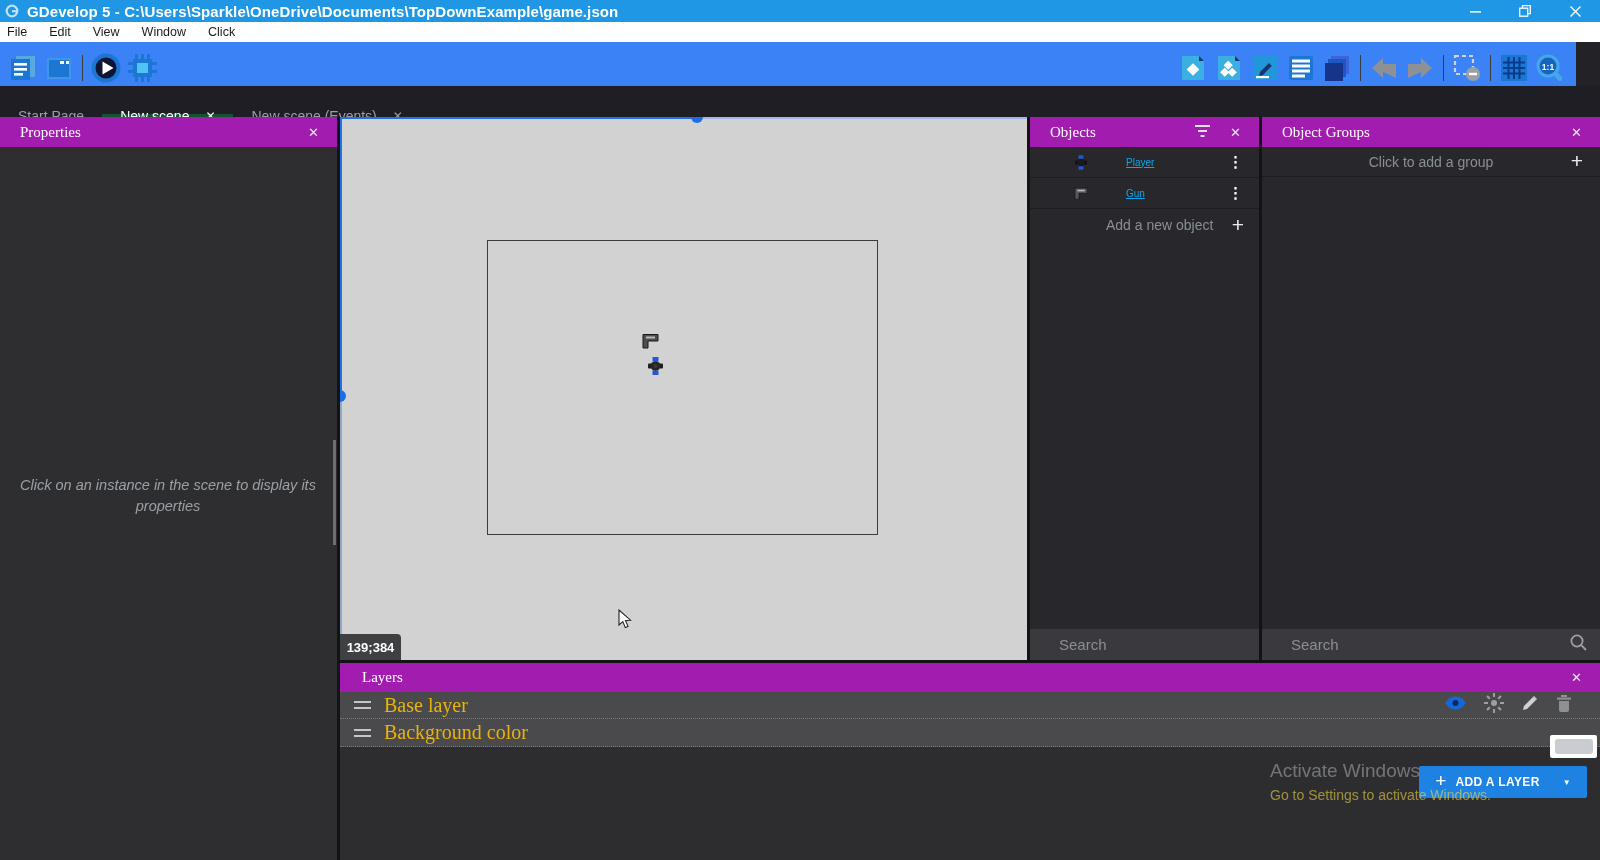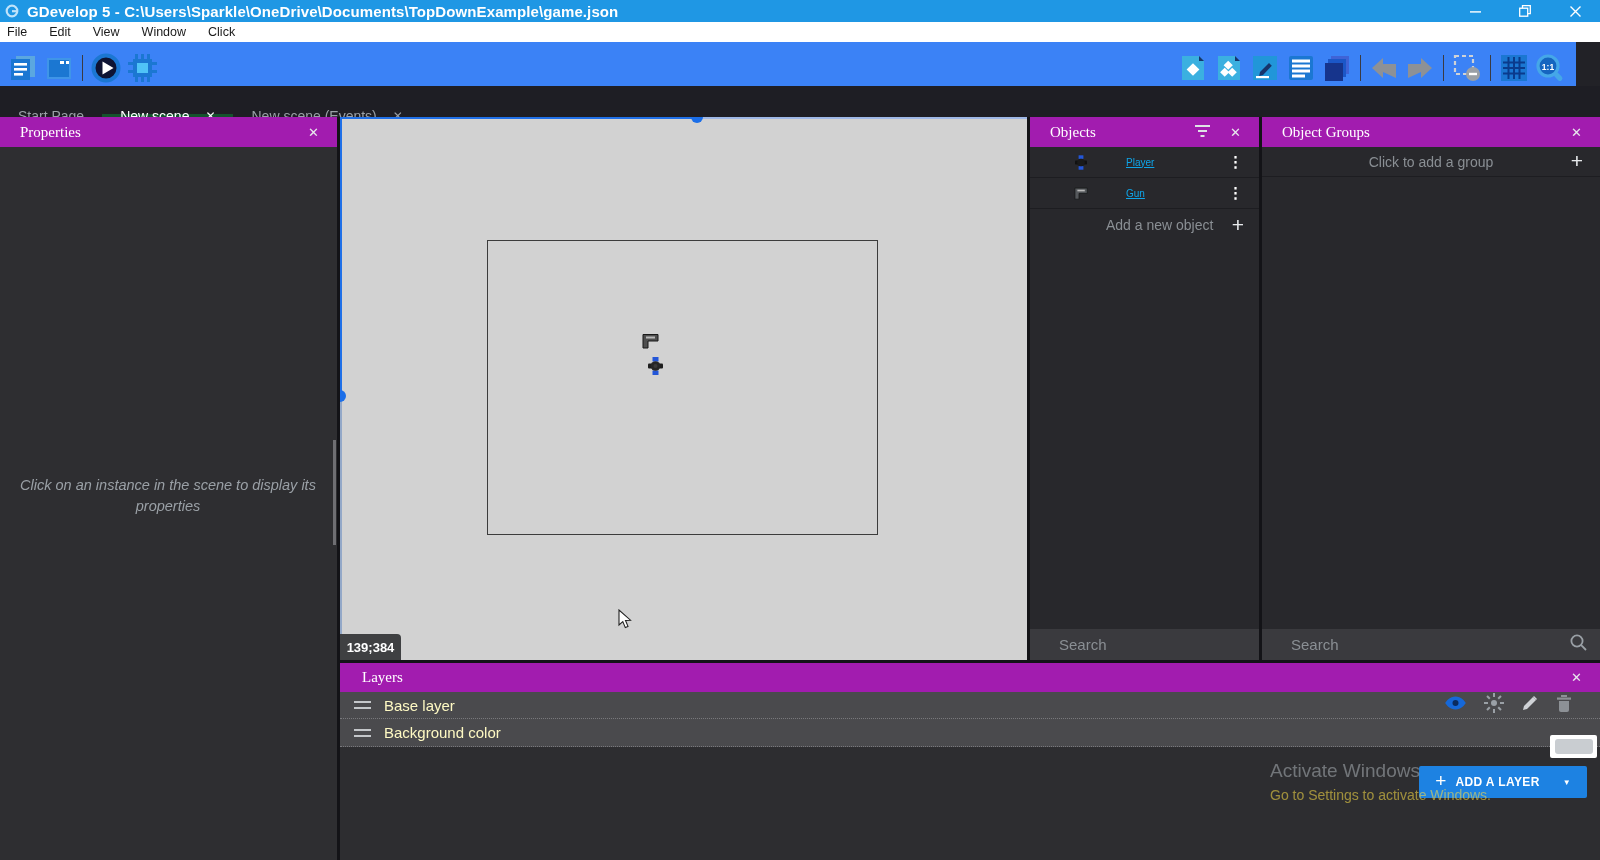--- a/index.html
+++ b/index.html
@@ -96,21 +96,21 @@
                      font-size:15px; font-family:"Liberation Sans",sans-serif;margin-left:9px; }
   .searchbar input::placeholder { color:#8a8f94; opacity:1; }
 
   
   .layers { position:absolute; left:340px; top:663px; width:1260px; height:197px; background:#2d2d30; }
   .layers .phead { height:29px; padding-left:22px; }
   .layer-row { height:27px; background:#4a4a4d; display:flex; align-items:center;
                padding:0 14px; border-bottom:1px dotted #78787c; }
   .layer-row.second { height:28px; }
   .drag-handle { width:17px; height:8px; border-top:2px solid #c4c7ca; border-bottom:2px solid #c4c7ca; }
-  .layer-label { color:#fef9c3; font-size:15px; margin-left:13px; flex:1; }
+  .layer-label { color:#eab308; font-size:20px; margin-left:13px; flex:1;font-family:Liberation Serif, serif; }
   .layer-icons { display:flex; align-items:center; gap:17px; margin-right:14px; }
   .color-swatch { position:absolute; right:3px; top:72px; width:47px; height:23px; background:#fff;
                   border-radius:2px; display:flex; align-items:center; justify-content:center; }
   .color-swatch .inner { width:38px; height:15px; background:#c9cdd1; border-radius:3px; }
   .add-layer-btn { position:absolute; left:1079px; top:103px; width:168px; height:32px; background:#1d82e2;
                    display:flex; align-items:center; justify-content:center; gap:9px; color:#fff;
                    border-radius:2px; }
   .add-layer-btn .plabel { font-size:12px; font-weight:bold; letter-spacing:.4px; }
   .add-layer-btn .bplus { font-size:19px; font-weight:400; margin-top:-2px; }
   .add-layer-btn .caret { font-size:8px; margin-left:14px; }

